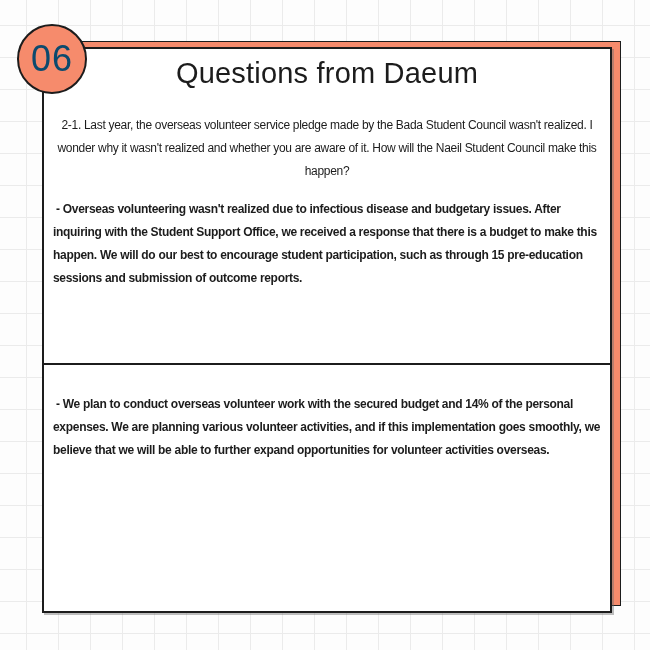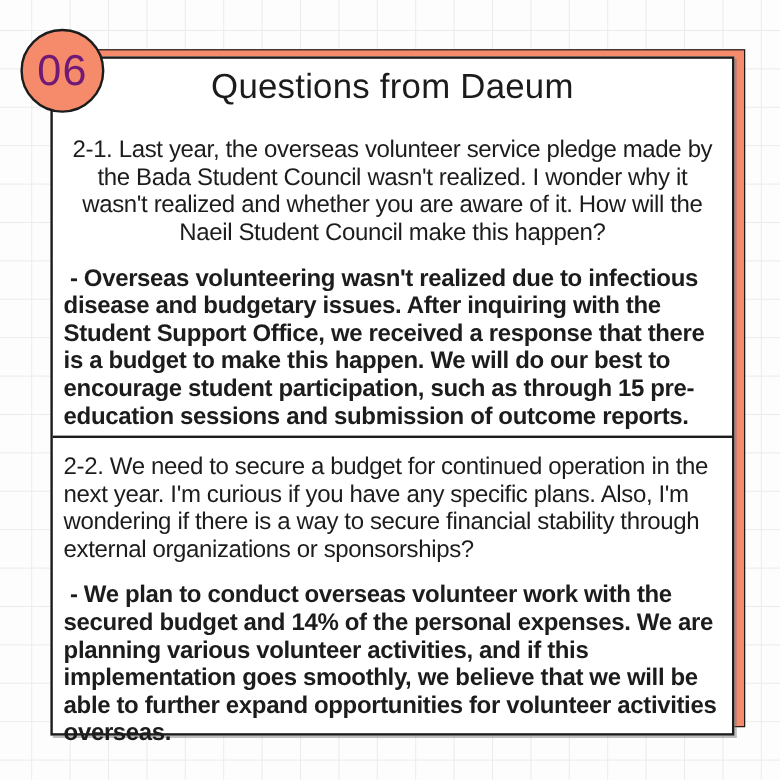--- a/index.html
+++ b/index.html
@@ -58,21 +58,21 @@
     border-radius: 50%;
     background: #f68b6c;
     border: 2.5px solid #1c1c1c;
     box-sizing: border-box;
     z-index: 3;
     display: flex;
     align-items: center;
     justify-content: center;
     font-size: 36px;
     letter-spacing: 1px;
-    color: #701a75;
+    color: #0c4a6e;
   }
 
   .page-title {
     margin: 8px 40px 0 40px;
     text-align: center;
     font-size: 29px;
     letter-spacing: 0.2px;
     white-space: nowrap;
   }
 
@@ -82,21 +82,21 @@
   }
   .section-1 {
     height: 308px;
     border-bottom: 2px solid #1c1c1c;
   }
   .section-2 {
     padding-top: 13px;
   }
 
   .para {
-    font-size: 20px;
+    font-size: 12px;
     line-height: 23px;
     letter-spacing: -0.3px;
   }
   .q-centered {
     text-align: center;
     margin: 24px 2px 0 2px;
   }
   .q-left {
     text-align: left;
     margin: 0 2px;
@@ -113,20 +113,19 @@
 
 <div class="accent-frame"></div>
 
 <div class="card">
   <div class="section section-1">
     <div class="page-title">Questions from Daeum</div>
     <div class="para q-centered">2-1. Last year, the overseas volunteer service pledge made by the Bada Student Council wasn't realized. I wonder why it wasn't realized and whether you are aware of it. How will the Naeil Student Council make this happen?</div>
     <div class="para answer"> - Overseas volunteering wasn't realized due to infectious disease and budgetary issues. After inquiring with the Student Support Office, we received a response that there is a budget to make this happen. We will do our best to encourage student participation, such as through 15 pre-education sessions and submission of outcome reports.</div>
   </div>
   <div class="section section-2">
-    <div class="para q-left">2-2. We need to secure a budget for continued operation in the next year. I'm curious if you have any specific plans. Also, I'm wondering if there is a way to secure financial stability through external organizations or sponsorships?</div>
     <div class="para answer"> - We plan to conduct overseas volunteer work with the secured budget and 14% of the personal expenses. We are planning various volunteer activities, and if this implementation goes smoothly, we believe that we will be able to further expand opportunities for volunteer activities overseas.</div>
   </div>
 </div>
 
 <div class="badge">
   <span>06</span>
 </div>
 
 </body></html>

